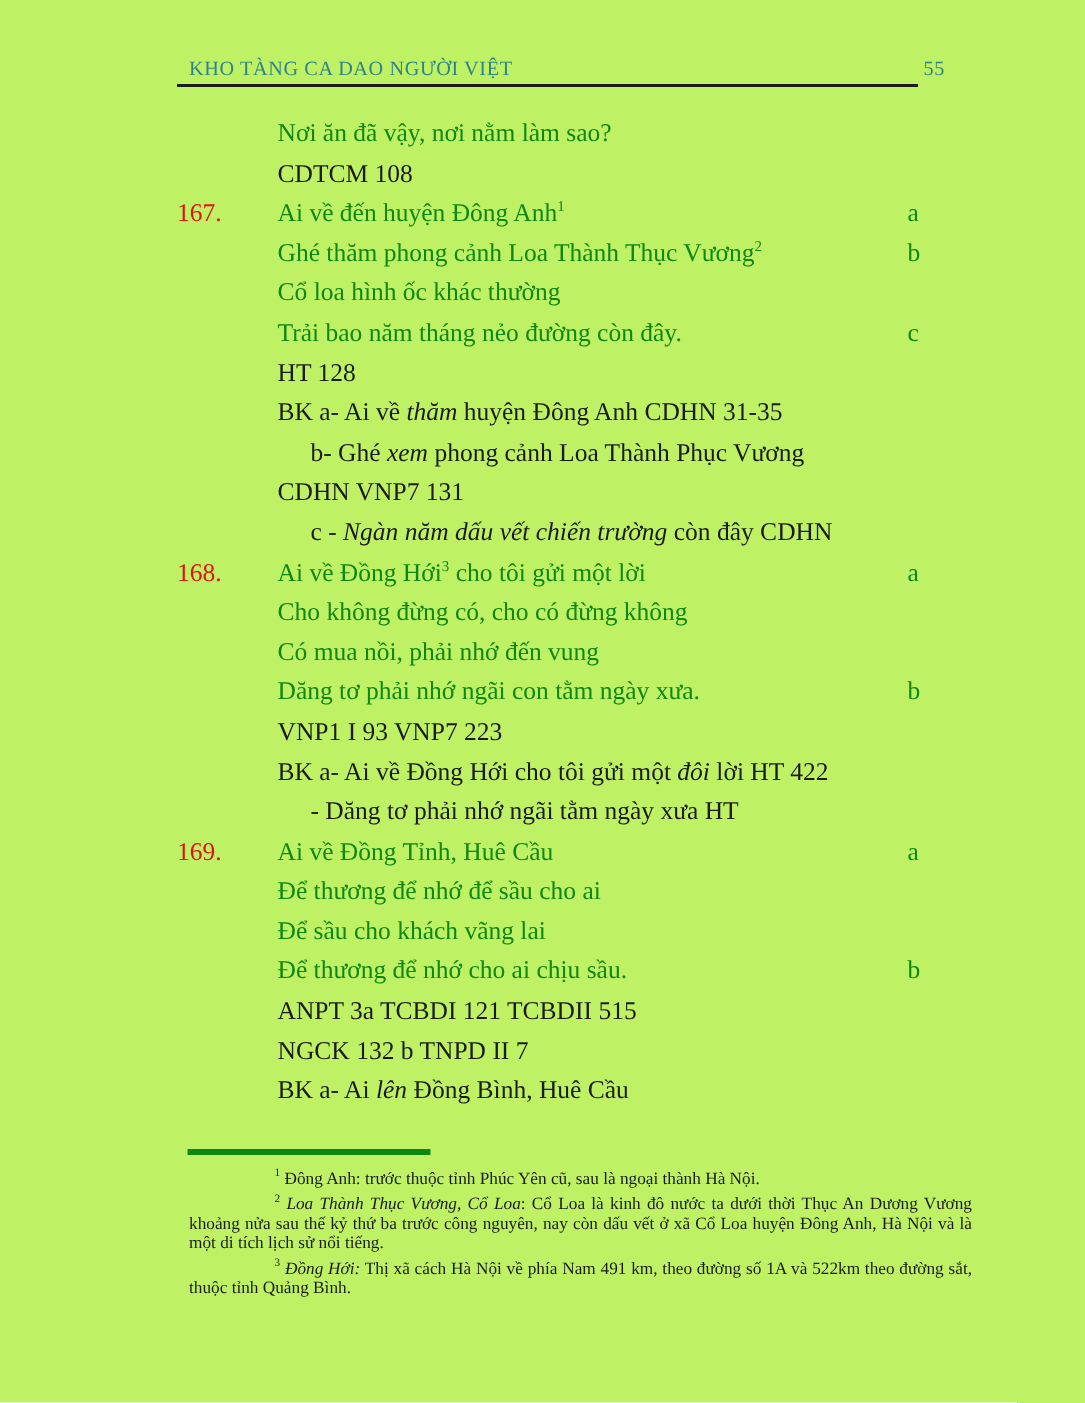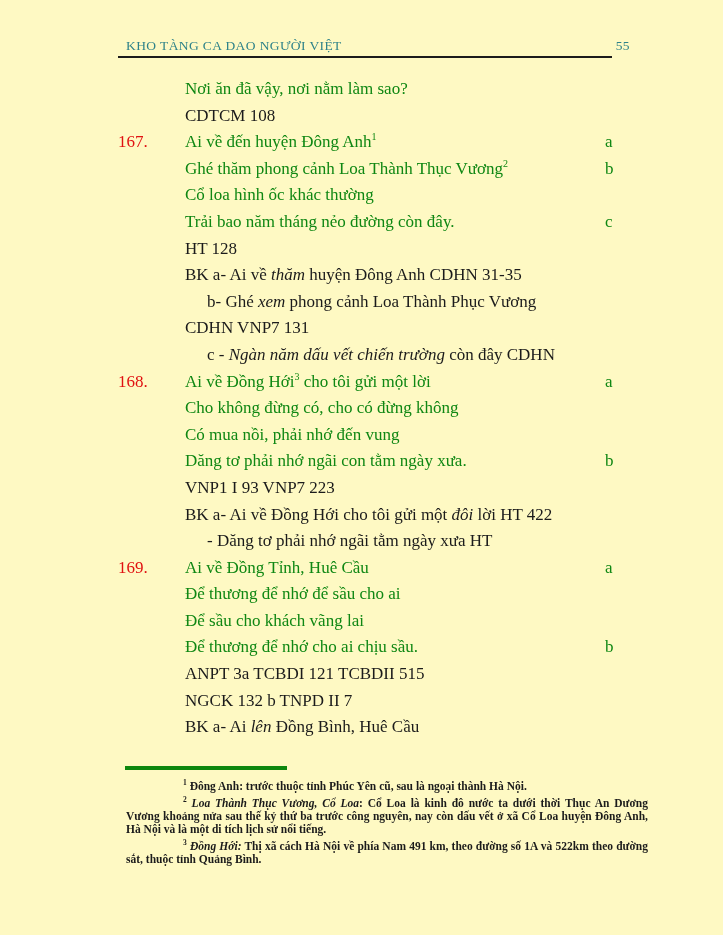--- a/index.html
+++ b/index.html
@@ -1,19 +1,19 @@
 <!DOCTYPE html>
 <html style="--green: #0f8713; --red: #e01111; --teal: #2e8289; --sepgreen: #0d870d;"><head>
 <meta charset="utf-8">
 <style>
   html,body{margin:0;padding:0;background:#ffffff;}
   .page{
     position:relative;
     width:723px;height:935px;
-    background:#fef9c3;
+    background:#bef264;
     font-family:"Liberation Serif","DejaVu Serif",serif;
     color:#1b1b1b;
     overflow:hidden;
   }
   
   .hdr{
     position:absolute;top:38px;left:118px;right:93px;
     display:flex;justify-content:space-between;align-items:baseline;
     font-size:13.5px;letter-spacing:0.4px;
     color:var(--teal,#2e8289);
@@ -45,21 +45,20 @@
   .content sup{font-size:10px;line-height:0;vertical-align:super;}
   
   .fn-sep{
     position:absolute;top:766px;left:125px;width:162px;height:4px;
     background:var(--sepgreen,#0d870d);
   }
   .footnotes{
     position:absolute;top:780px;left:126px;width:522px;
     font-size:11.5px;line-height:13px;color:#1b1b1b;
     text-align:justify;
-    font-weight:bold;
   }
   .footnotes p{margin:0 0 4px 0;text-indent:57px;}
   .footnotes sup{font-size:7.5px;line-height:0;vertical-align:super;}
 </style>
 </head>
 <body>
 
 <div class="page">
 
   <div class="hdr">

